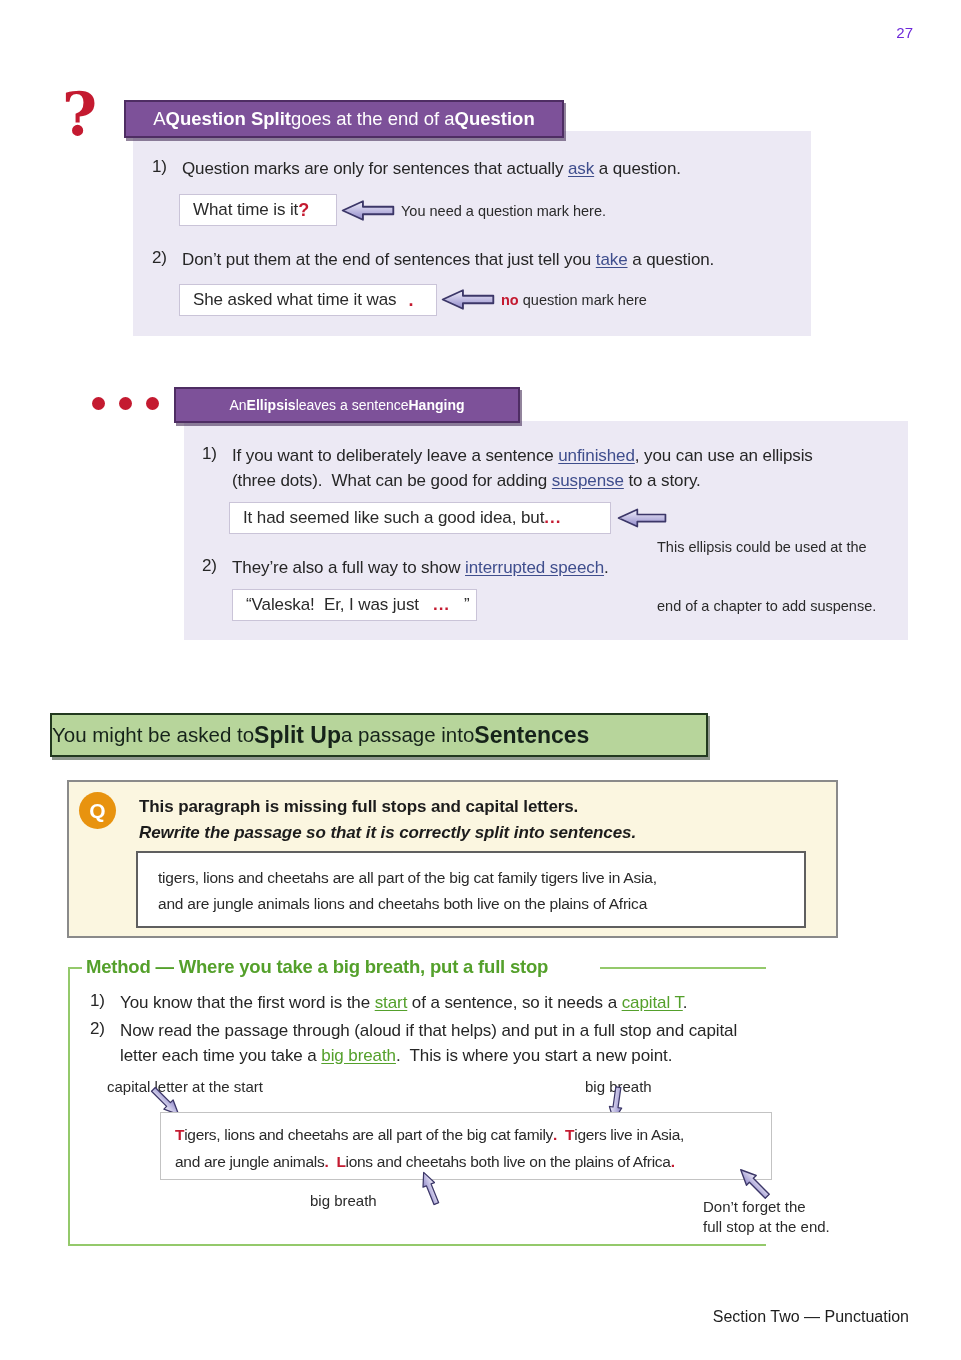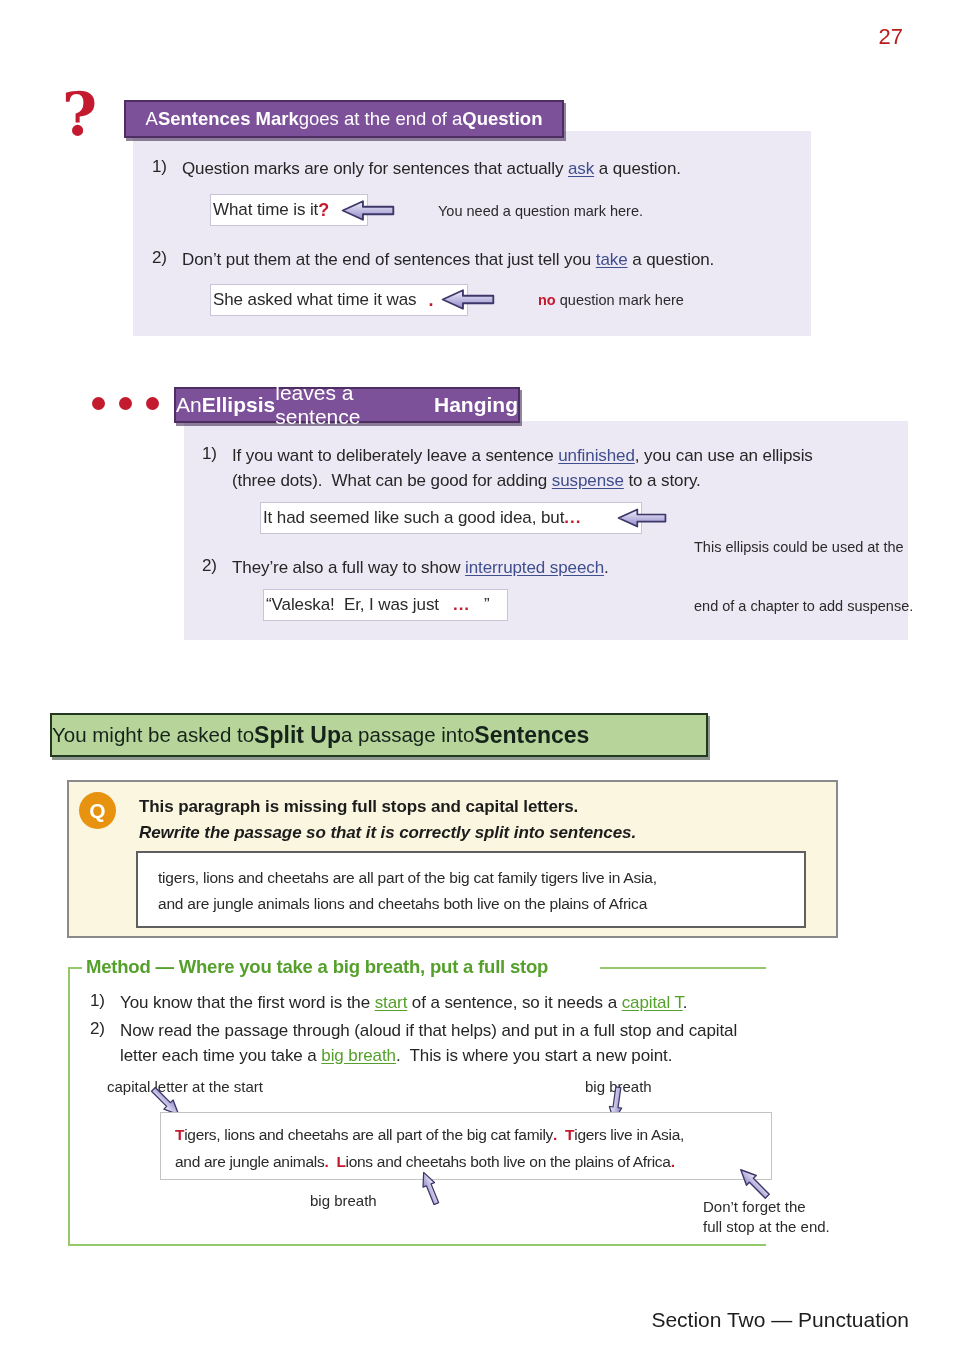--- a/index.html
+++ b/index.html
@@ -3,57 +3,57 @@
 <meta charset="utf-8">
 <style>
   html,body { margin:0; padding:0; background:#fff; }
   .page {
     position:relative; width:961px; height:1360px; background:#ffffff;
     font-family:"Liberation Sans", sans-serif; color:#262626; overflow:hidden;
   }
   .abs { position:absolute; }
 
   
-  .pagenum { top:24px; right:58px; font-size:22px; color:#b91c1c; }
-  .footer  { top:1308px; right:52px; font-size:21px; color:#1d1d1d; }
+  .pagenum { top:24px; right:48px; font-size:15px; color:#6d28d9; }
+  .footer  { top:1308px; right:52px; font-size:16px; color:#1d1d1d; }
 
   
   .banner {
     display:flex; align-items:center; justify-content:center;
     background:var(--purple,#7d5199); border:2px solid var(--purple-border,#4e2d63);
     box-shadow:2px 3px 0 rgba(56,31,74,.55);
     color:#fff; box-sizing:border-box;
   }
   .banner b { font-weight:bold; }
   .banner1 { left:124px; top:100px; width:440px; height:38px; font-size:18.5px; }
-  .banner2 { left:174px; top:387px; width:346px; height:36px; font-size:21px; }
+  .banner2 { left:174px; top:387px; width:346px; height:36px; font-size:14px; }
 
   .lav { background:var(--lavender,#ece9f4); }
   .lav1 { left:133px; top:131px; width:678px; height:205px; }
   .lav2 { left:184px; top:421px; width:724px; height:219px; }
 
   .qmark-icon { left:62px; top:84px; font-family:"DejaVu Serif", serif; font-weight:bold;
                 font-size:60px; line-height:1; color:var(--accent-red,#b5152b); }
   .dot { width:13px; height:13px; border-radius:50%; background:var(--accent-red,#c41a30); }
 
   
   .item { font-size:17px; letter-spacing:-0.1px; color:#262626; display:flex; }
   .item .num { width:30px; flex:0 0 30px; }
   .item .body > div { white-space:pre-wrap; line-height:1.45; }
   .blink { color:var(--link-blue,#3f4e8d); text-decoration:underline; text-underline-offset:2px; }
   .glink { color:var(--method-green,#54a02b); text-decoration:underline; text-underline-offset:2px; }
 
   
   .exbox {
     background:#fff; border:1px solid #cac4d8; box-sizing:border-box;
     font-size:17px; letter-spacing:-0.1px; display:flex; align-items:center;
-    padding-left:2px; white-space:pre; color:#2a2a2a;margin-left:31px;
+    padding-left:13px; white-space:pre; color:#2a2a2a;
   }
   .redmark { color:var(--accent-red,#c41a30); font-weight:bold; }
-  .note { font-size:14.5px; color:#2a2a2a; line-height:1.35; white-space:pre;margin-left:37px; }
+  .note { font-size:14.5px; color:#2a2a2a; line-height:1.35; white-space:pre; }
 
   
   .green-banner {
     left:50px; top:713px; width:658px; height:44px; box-sizing:border-box;
     display:flex; align-items:center; justify-content:flex-start;
     background:var(--green-banner-bg,#b7d59b); border:2px solid var(--green-banner-border,#22391f);
     box-shadow:2px 3px 0 rgba(30,48,28,.5);
     color:#16231a; font-size:20.5px;
   }
   .green-banner b { font-size:23px; font-weight:bold; }
@@ -102,21 +102,21 @@
 <div class="page">
 
   <div class="abs pagenum">27</div>
 
   <div class="abs qmark-icon">?</div>
 
   <div class="abs lav lav1"></div>
 
   <div class="abs banner banner1">
       <span>A </span>
-      <b>Sentences Mark</b>
+      <b>Question Split</b>
       <span> goes at the end of a </span>
       <b>Question</b>
     </div>
 
   <div class="abs item" style="left:152px; top:157px; width:650px;">
     <span class="num">1)</span>
     <div class="body">
         <div><span>Question marks are only for sentences that actually </span><span class="blink">ask</span><span> a question.</span></div>
       </div>
   </div>

